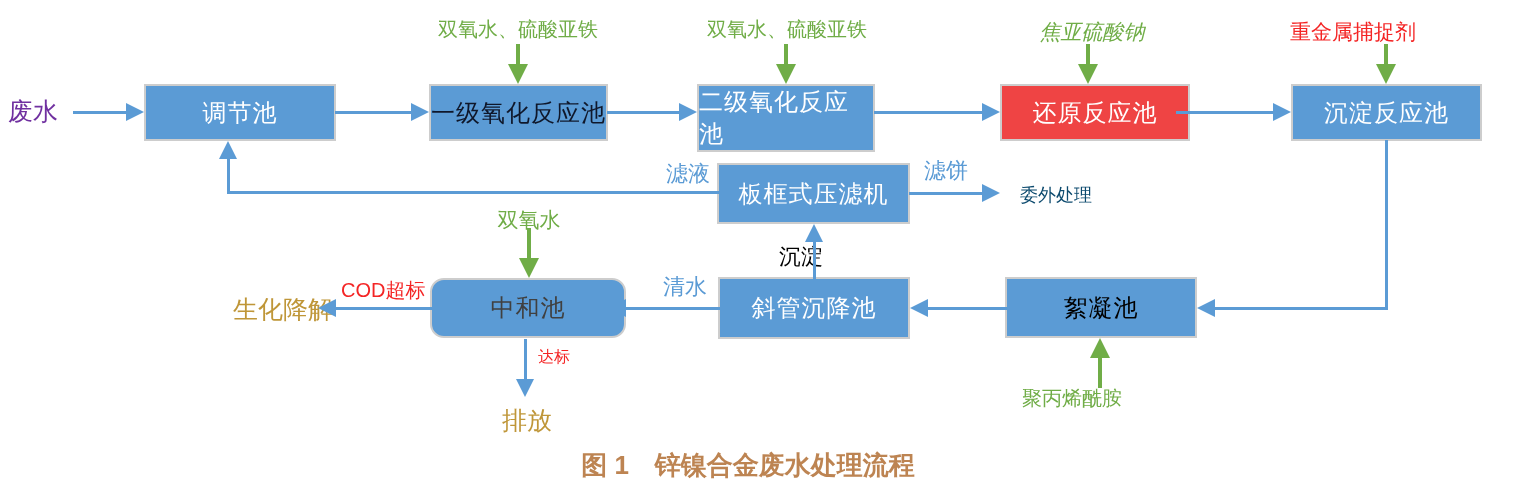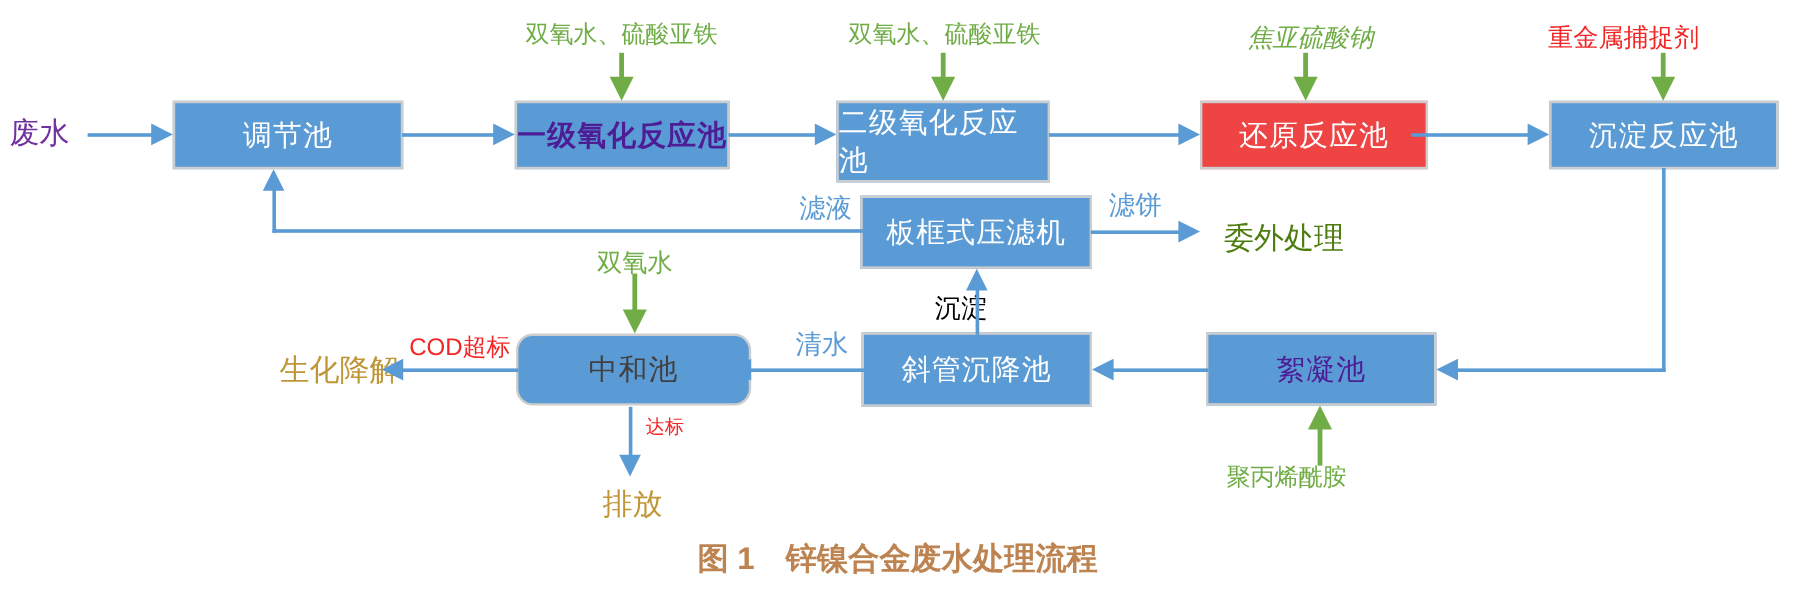--- a/index.html
+++ b/index.html
@@ -19,40 +19,40 @@
     position:absolute;white-space:nowrap;font-weight:bold;
     transform:translateX(-50%);
   }
 </style>
 </head>
 <body>
 
 <div id="canvas">
   <div id="caption" style="left: 748px; top: 448px; color: rgb(189, 132, 82); font-size: 26px;">图 1　锌镍合金废水处理流程</div>
 <div class="node" style="left: 144px; top: 84px; width: 192px; height: 57px; background: rgb(91, 155, 213); color: rgb(255, 255, 255);">调节池</div>
-    <div class="node" style="left: 429px; top: 84px; width: 179px; height: 57px; background: rgb(91, 155, 213); color: #4c1d95; font-weight: bold;">一级氧化反应池</div>
+    <div class="node" style="left: 429px; top: 84px; width: 179px; height: 57px; background: rgb(91, 155, 213); color: #0f172a;">一级氧化反应池</div>
     <div class="node" style="left: 697px; top: 84px; width: 178px; height: 68px; background: rgb(91, 155, 213); color: rgb(255, 255, 255);">二级氧化反应池</div>
     <div class="node" style="left: 1000px; top: 84px; width: 190px; height: 57px; background: #ef4444; color: rgb(255, 255, 255);">还原反应池</div>
     <div class="node" style="left: 1291px; top: 84px; width: 191px; height: 57px; background: rgb(91, 155, 213); color: rgb(255, 255, 255);">沉淀反应池</div>
     <div class="node" style="left: 717px; top: 163px; width: 193px; height: 61px; background: rgb(91, 155, 213); color: rgb(255, 255, 255);">板框式压滤机</div>
     <div class="node" style="left: 430px; top: 278px; width: 196px; height: 60px; background: rgb(91, 155, 213); color: #404040; border-radius: 14px;">中和池</div>
     <div class="node" style="left: 718px; top: 277px; width: 192px; height: 62px; background: rgb(91, 155, 213); color: rgb(255, 255, 255);">斜管沉降池</div>
-    <div class="node" style="left: 1005px; top: 277px; width: 192px; height: 61px; background: rgb(91, 155, 213); color: #4c1d95;">絮凝池</div>
+    <div class="node" style="left: 1005px; top: 277px; width: 192px; height: 61px; background: rgb(91, 155, 213); color: #000000;">絮凝池</div>
     <div class="lbl" style="top: 98px; font-size: 25px; color: rgb(112, 48, 160); left: 8px;">废水</div>
     <div class="lbl" style="top: 18px; font-size: 20px; color: rgb(112, 173, 71); left: 518px; transform: translateX(-50%);">双氧水、硫酸亚铁</div>
     <div class="lbl" style="top: 18px; font-size: 20px; color: rgb(112, 173, 71); left: 787px; transform: translateX(-50%);">双氧水、硫酸亚铁</div>
     <div class="lbl" style="top: 20px; font-size: 21px; color: rgb(112, 173, 71); left: 1092px; transform: translateX(-50%); font-style: italic;">焦亚硫酸钠</div>
     <div class="lbl" style="top: 20px; font-size: 21px; color: rgb(244, 37, 37); left: 1353px; transform: translateX(-50%);">重金属捕捉剂</div>
     <div class="lbl" style="top: 208px; font-size: 21px; color: rgb(112, 173, 71); left: 529px; transform: translateX(-50%);">双氧水</div>
     <div class="lbl" style="top: 387px; font-size: 20px; color: rgb(112, 173, 71); left: 1072px; transform: translateX(-50%);">聚丙烯酰胺</div>
     <div class="lbl" style="top: 162px; font-size: 22px; color: rgb(91, 155, 213); left: 666px;">滤液</div>
     <div class="lbl" style="top: 159px; font-size: 22px; color: rgb(91, 155, 213); left: 924px;">滤饼</div>
     <div class="lbl" style="top: 245px; font-size: 22px; color: #000000; left: 779px;">沉淀</div>
     <div class="lbl" style="top: 275px; font-size: 22px; color: rgb(91, 155, 213); left: 663px;">清水</div>
-    <div class="lbl" style="top: 186px; font-size: 25px; color: #4d7c0f; left: 1020px;">委外处理</div>
+    <div class="lbl" style="top: 186px; font-size: 18px; color: #0c4a6e; left: 1020px;">委外处理</div>
     <div class="lbl" style="top: 296px; font-size: 25px; color: rgb(191, 150, 56); left: 197px; margin-left: 36px;">生化降解</div>
     <div class="lbl" style="top: 407px; font-size: 25px; color: rgb(191, 150, 56); left: 502px;">排放</div>
     <div class="lbl" style="top: 279px; font-size: 20px; color: rgb(244, 37, 37); left: 341px;">COD超标</div>
     <div class="lbl" style="top: 348px; font-size: 16px; color: rgb(244, 37, 37); left: 538px;">达标</div>
     <div class="seg" style="background: rgb(91, 155, 213); left: 72.5px; width: 55px; top: 110.5px; height: 3px;"></div>
     <div class="ah" style="left: 126px; top: 103px; border-top: 9px solid transparent; border-bottom: 9px solid transparent; border-left: 18px solid rgb(91, 155, 213);"></div>
     <div class="seg" style="background: rgb(91, 155, 213); left: 334.5px; width: 78px; top: 110.5px; height: 3px;"></div>
     <div class="ah" style="left: 411px; top: 103px; border-top: 9px solid transparent; border-bottom: 9px solid transparent; border-left: 18px solid rgb(91, 155, 213);"></div>
     <div class="seg" style="background: rgb(91, 155, 213); left: 606.5px; width: 74px; top: 110.5px; height: 3px;"></div>
     <div class="ah" style="left: 679px; top: 103px; border-top: 9px solid transparent; border-bottom: 9px solid transparent; border-left: 18px solid rgb(91, 155, 213);"></div>

